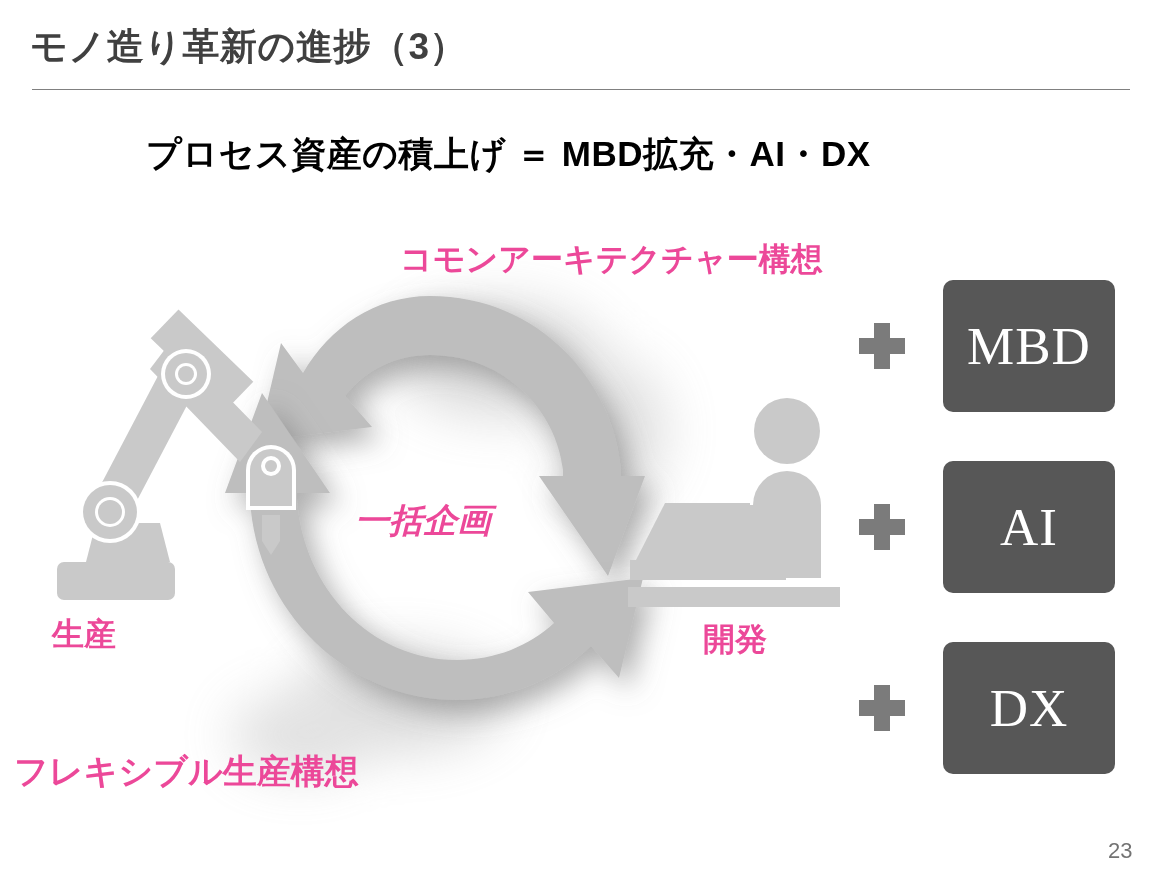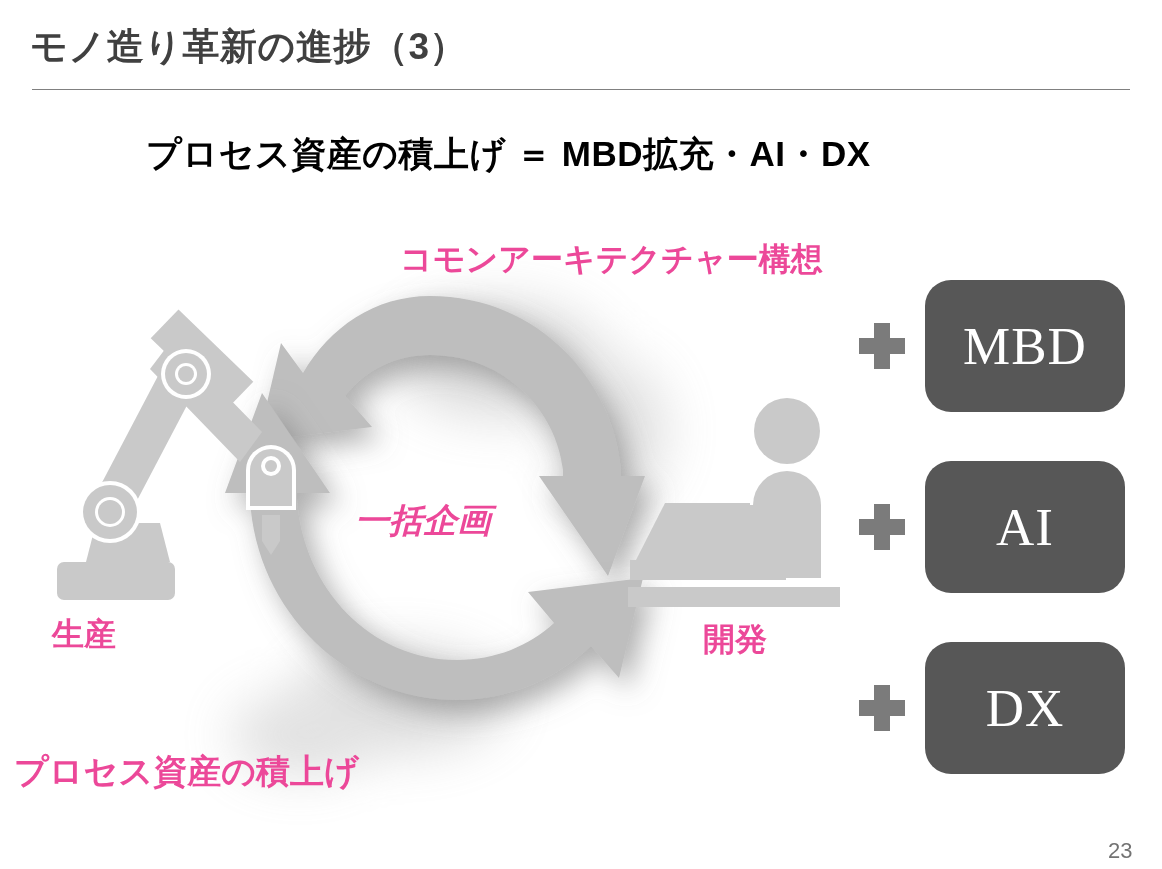--- a/index.html
+++ b/index.html
@@ -132,25 +132,25 @@
     left: 0; top: 15px;
     width: 46px; height: 16px;
   }
   .plus-icon::after {
     left: 15px; top: 0;
     width: 16px; height: 46px;
   }
 
   .tech-box {
     flex: 0 0 auto;
-    margin-left: 20px;
-    width: 200px;
+    margin-left: 38px;
+    width: 172px;
     height: 132px;
     background: #575757;
-    border-radius: 26px;
+    border-radius: 10px;
     display: flex;
     align-items: center;
     justify-content: center;
     color: #ffffff;
     font-family: "Liberation Serif", serif;
     font-size: 53px;
     letter-spacing: 1px;
   }
 
   
@@ -284,21 +284,21 @@
   </svg>
 
   <div class="diagram-label" id="label-common-arch">コモンアーキテクチャー構想</div>
 
   <div class="diagram-label" id="label-ikkatsu">一括企画</div>
 
   <div class="diagram-label" id="label-seisan">生産</div>
 
   <div class="diagram-label" id="label-kaihatsu">開発</div>
 
-  <div class="diagram-label" id="label-flexible">プロセス資産の積上げ</div>
+  <div class="diagram-label" id="label-flexible">フレキシブル生産構想</div>
 
   <div id="right-stack">
 
     <div class="stack-row" id="row-mbd">
       <div class="plus-icon"></div>
       <div class="tech-box">MBD</div>
     </div>
 
     <div class="stack-row" id="row-ai">
       <div class="plus-icon"></div>

